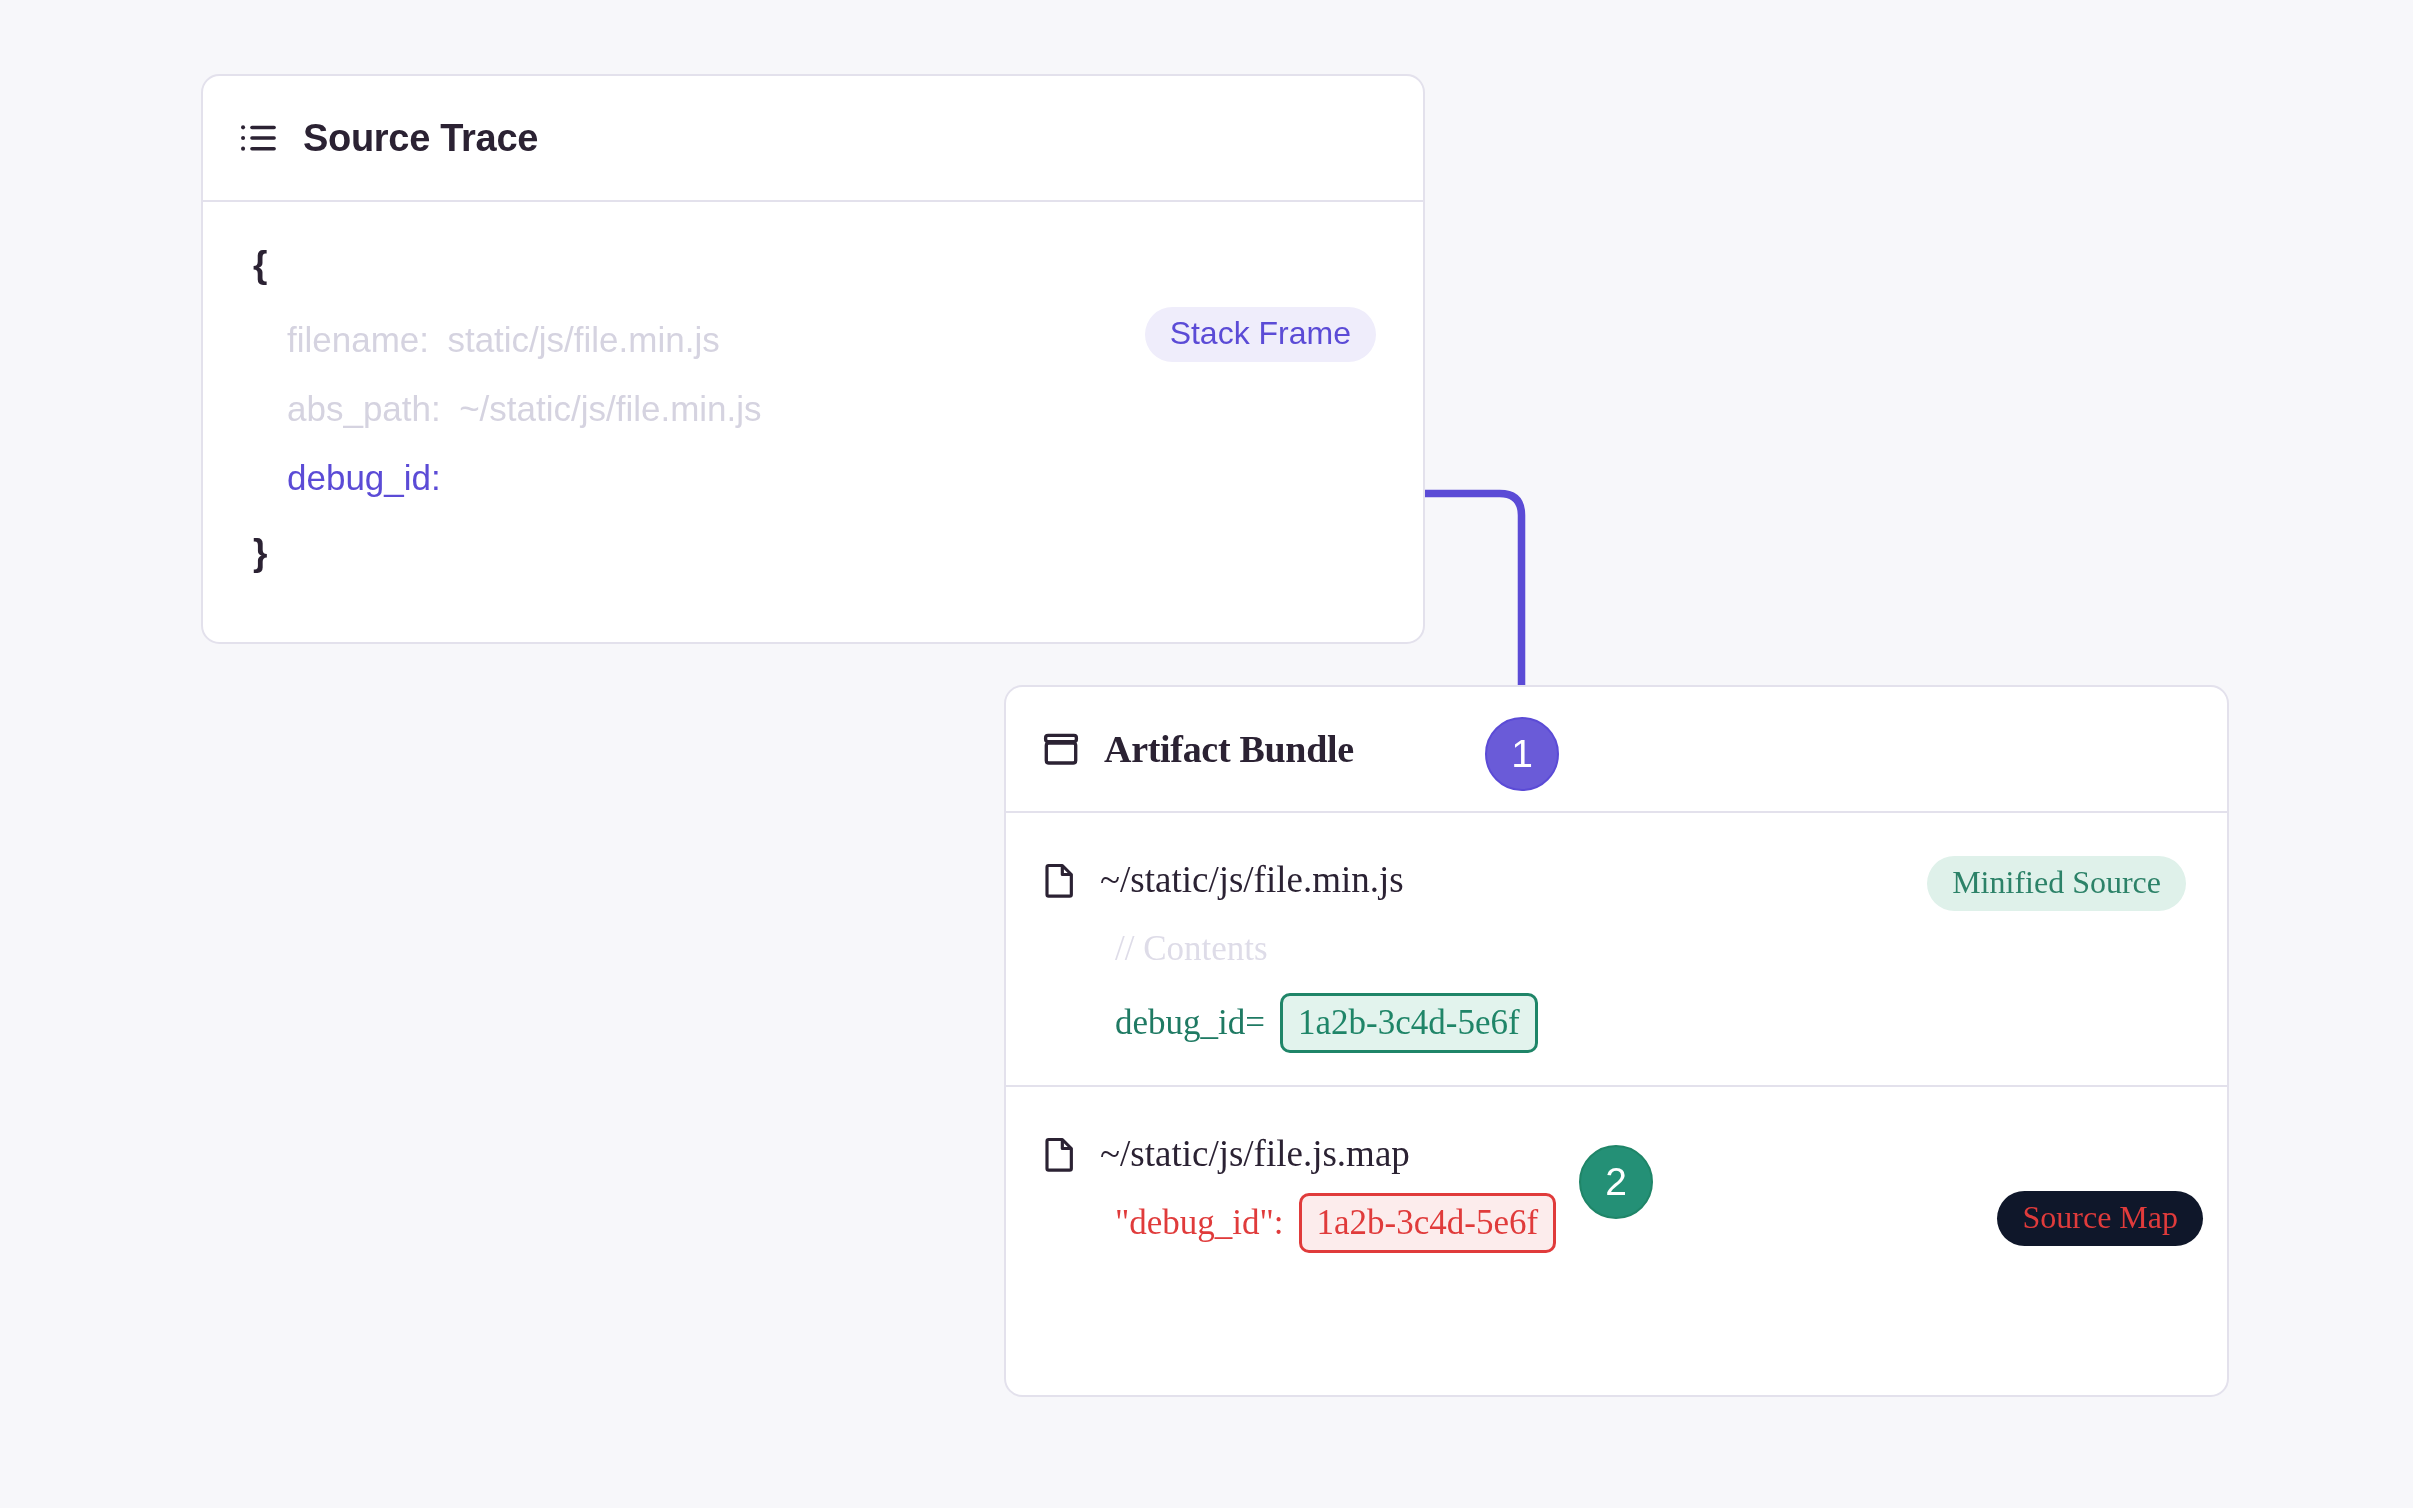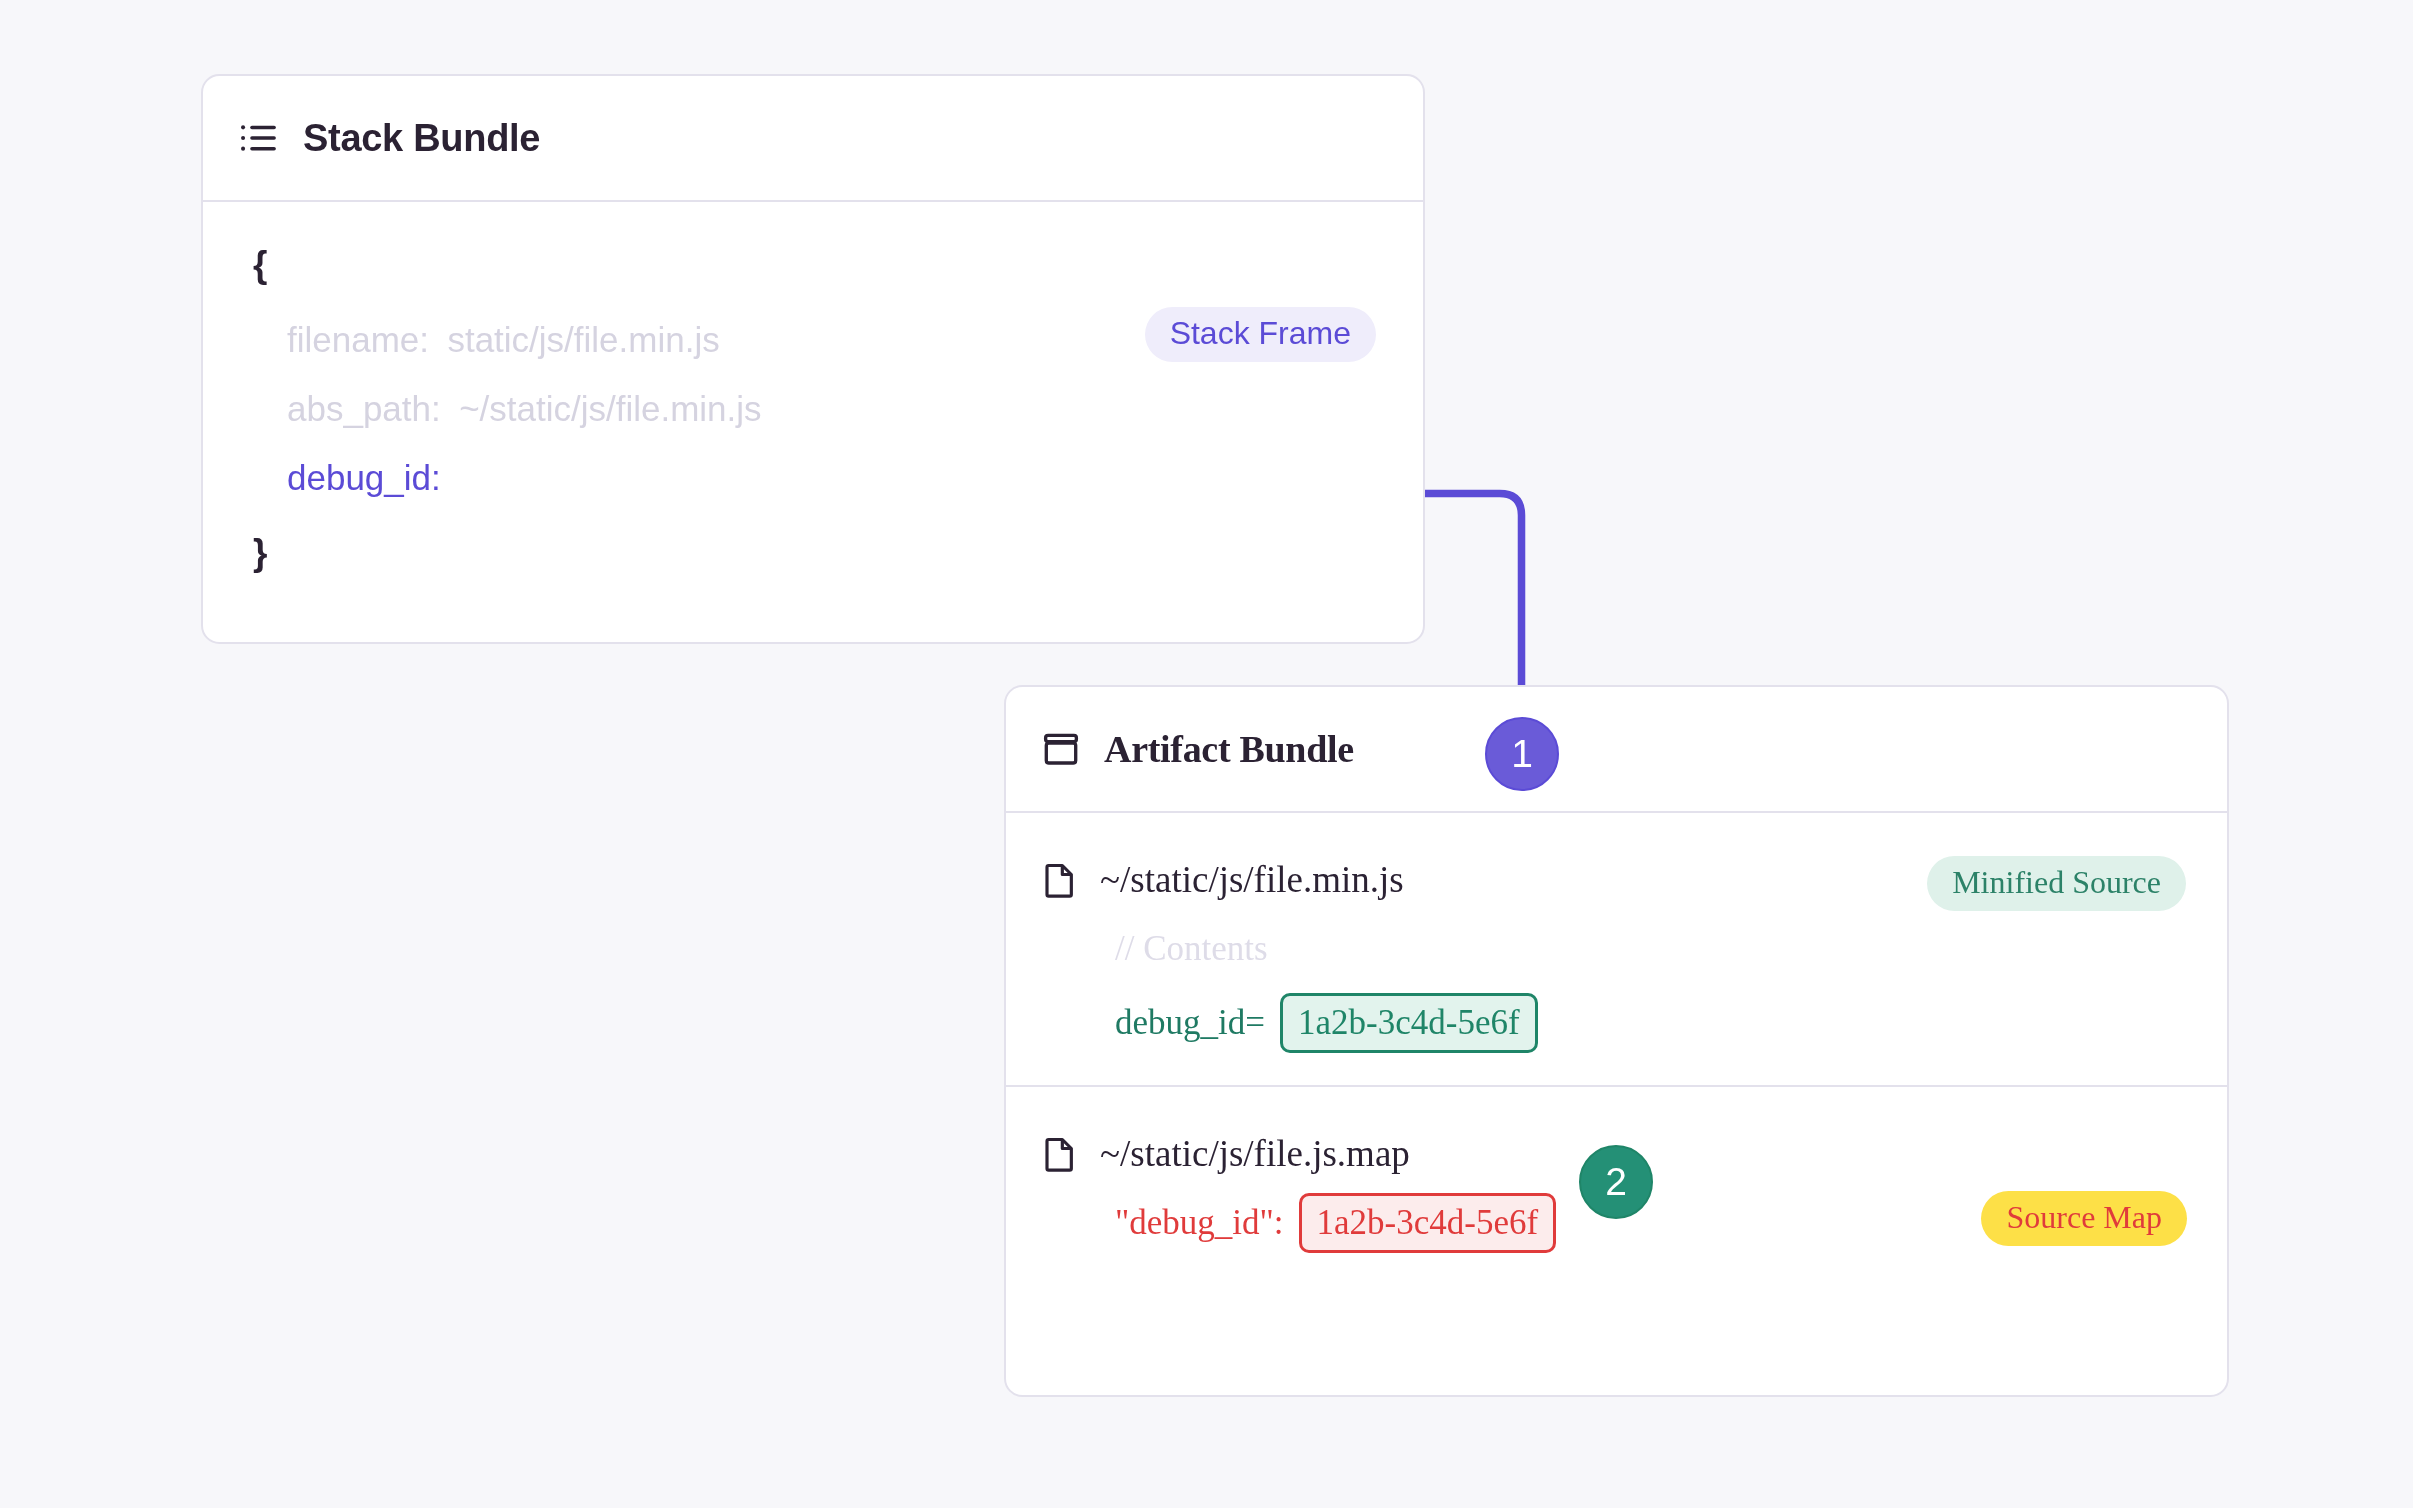--- a/index.html
+++ b/index.html
@@ -164,23 +164,23 @@
     white-space: nowrap;
   }
   .badge-minified {
     right: 41px;
     top: 855px;
     background: #DFF1EA;
     color: #2C8268;
     position: absolute;
   }
   .badge-sourcemap {
-    right: 40px;
+    right: 24px;
     top: 1190px;
-    background: #fde047;
+    background: #0f172a;
     color: #E03B3B;
     position: absolute;
   }
 
   
   .connector-svg {
     position: absolute;
     left: 0; top: 0;
     width: 2413px;
     height: 1508px;
@@ -238,21 +238,21 @@
       <span class="icon">
         <svg width="44" height="44" viewBox="0 0 24 24" fill="none" xmlns="http://www.w3.org/2000/svg">
           <circle cx="3.3" cy="6.2" r="1.1" fill="#2B2233"></circle>
           <circle cx="3.3" cy="12" r="1.1" fill="#2B2233"></circle>
           <circle cx="3.3" cy="17.8" r="1.1" fill="#2B2233"></circle>
           <rect x="7.2" y="5.3" width="14" height="1.9" rx="0.95" fill="#2B2233"></rect>
           <rect x="7.2" y="11.1" width="14" height="1.9" rx="0.95" fill="#2B2233"></rect>
           <rect x="7.2" y="16.9" width="14" height="1.9" rx="0.95" fill="#2B2233"></rect>
         </svg>
       </span>
-      <span class="card-title">Stack Bundle</span>
+      <span class="card-title">Source Trace</span>
     </div>
 
     <div class="card-body st-body">
       <div class="brace">{</div>
 
       <div class="st-row">
         <span class="muted-key">filename:</span>
         <span class="muted-val">static/js/file.min.js</span>
       </div>
 

